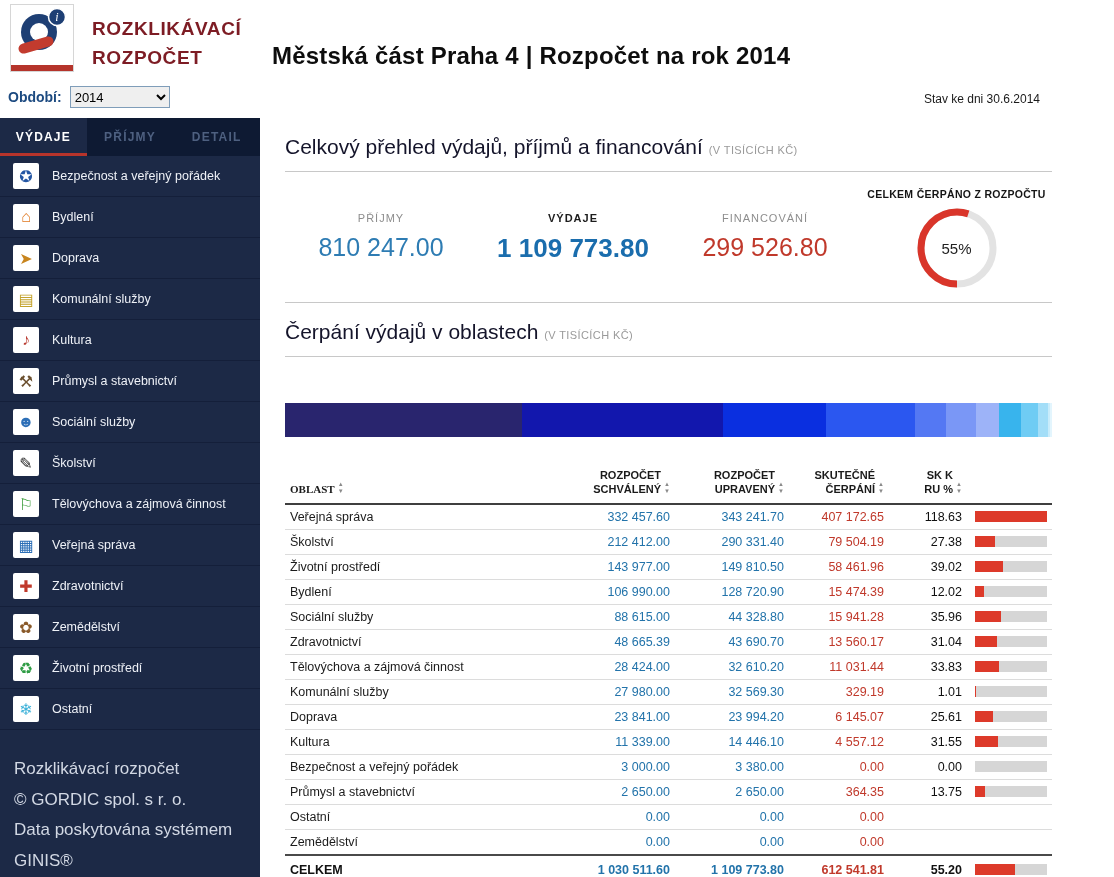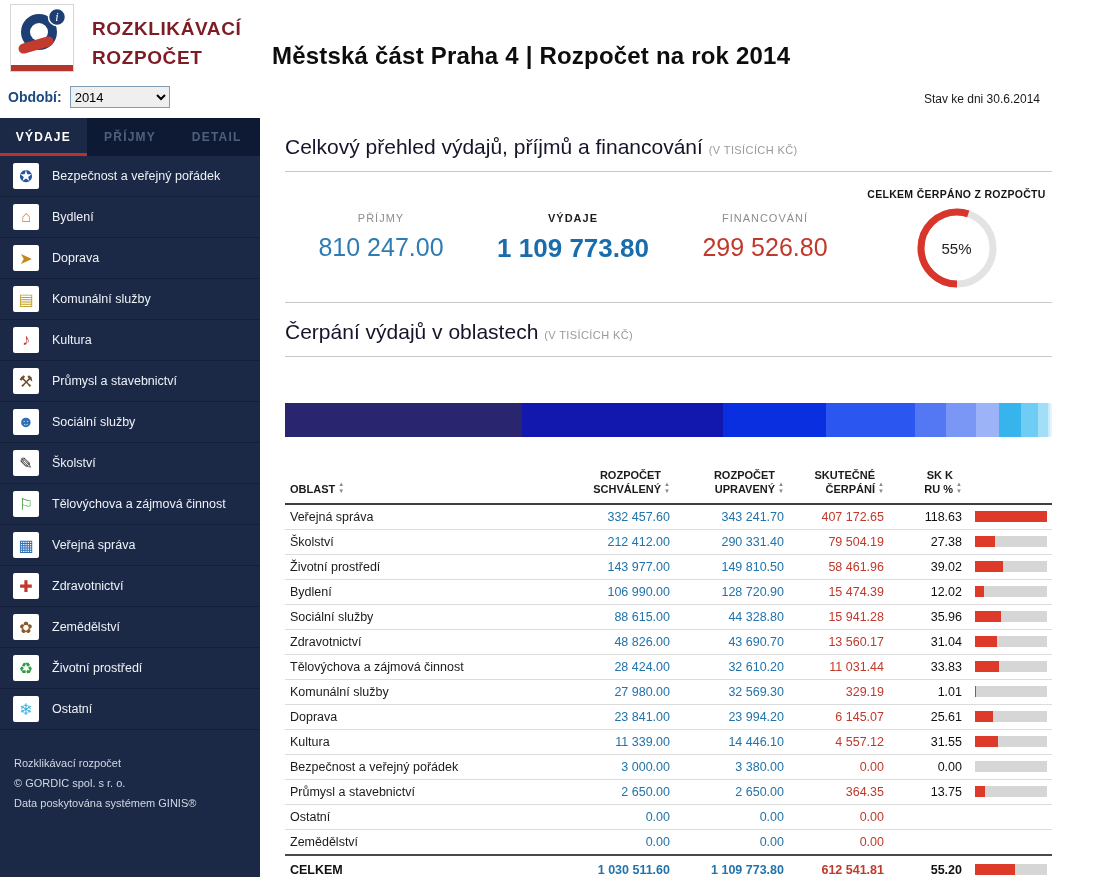--- a/index.html
+++ b/index.html
@@ -18,21 +18,21 @@
   .status-date{position:absolute;right:74px;top:92px;font-size:12px;color:#1a1a1a;}
 
   
   .sidebar{background:#1c2946;display:flex;flex-direction:column;overflow:hidden;}
   .tabs{display:flex;background:#0e1a33;}
   .tab{flex:1;text-align:center;padding:12px 0 9px;font-size:12px;font-weight:bold;letter-spacing:1.2px;color:#4e6080;cursor:pointer;border-bottom:3px solid transparent;}
   .tab.active{color:#fff;background:#1c2946;border-bottom-color:#b7342b;}
   .si{display:flex;align-items:center;gap:13px;height:41px;padding:0 13px;border-bottom:1px solid #141f3a;cursor:pointer;}
   .si-icon{width:26px;height:26px;background:#fff;border-radius:2px;display:flex;align-items:center;justify-content:center;font-size:16px;flex:0 0 26px;}
   .si-label{color:#eef1f7;font-size:12.5px;}
-  .sfoot{margin-top:24px;padding:0 14px;font-size:11px;color:#d2d8e4;line-height:1.8;}
+  .sfoot{margin-top:24px;padding:0 14px;font-size:17px;color:#d2d8e4;line-height:1.8;}
 
   
   .main{padding:0 62px 14px 25px;overflow:hidden;}
   .sec-head{font-size:21px;color:#14142a;padding:17px 0 12px;border-bottom:1px solid #c8c8c8;font-weight:400;}
   .unit{font-size:11px;color:#9a9a9a;letter-spacing:.4px;}
   .overview-body{display:flex;padding:12px 0 10px;border-bottom:1px solid #c8c8c8;}
   .metric{width:192px;text-align:center;margin-top:28px;}
   .m-label{font-size:11px;color:#8d8d8d;letter-spacing:1px;margin-bottom:9px;}
   .metric.bold .m-label{color:#1c1c1c;font-weight:bold;}
   .m-value{font-size:25px;color:#2e7cb3;}
@@ -217,21 +217,21 @@
         <div class="seg" title="Komunální služby" style="width: 2.93%; background: rgb(56, 180, 237);"></div>
         <div class="seg" title="Doprava" style="width: 2.16%; background: rgb(111, 204, 244);"></div>
         <div class="seg" title="Kultura" style="width: 1.3%; background: rgb(163, 222, 248);"></div>
         <div class="seg" title="Bezpečnost a veřejný pořádek" style="width: 0.3%; background: rgb(201, 236, 251);"></div>
         <div class="seg" title="Průmysl a stavebnictví" style="width: 0.24%; background: rgb(227, 245, 253);"></div>
       </div>
 
     <table>
       <thead>
         <tr>
-            <th style="text-align: left;"><span class="th-wrap">
+            <th style="text-align: left; font-family: Liberation Serif, serif;"><span class="th-wrap">
                 <span class="th-label" style="text-align: left;">OBLAST</span>
                 <span class="sort">
                   <i>▲</i>
                   <i>▼</i>
                 </span>
               </span></th>
             <th style="text-align: right;"><span class="th-wrap">
                 <span class="th-label" style="text-align: right;">ROZPOČET
 SCHVÁLENÝ</span>
                 <span class="sort">
@@ -322,21 +322,21 @@
             <td class="red">15 941.28</td>
             <td class="pct">35.96</td>
             <td class="barcell">
               <div class="track">
                 <div class="fill" style="width: 35.96%;"></div>
               </div>
             </td>
           </tr>
           <tr>
             <td class="oblast">Zdravotnictví</td>
-            <td class="blue">48 826.00</td>
+            <td class="blue">48 665.39</td>
             <td class="blue">43 690.70</td>
             <td class="red">13 560.17</td>
             <td class="pct">31.04</td>
             <td class="barcell">
               <div class="track">
                 <div class="fill" style="width: 31.04%;"></div>
               </div>
             </td>
           </tr>
           <tr>

